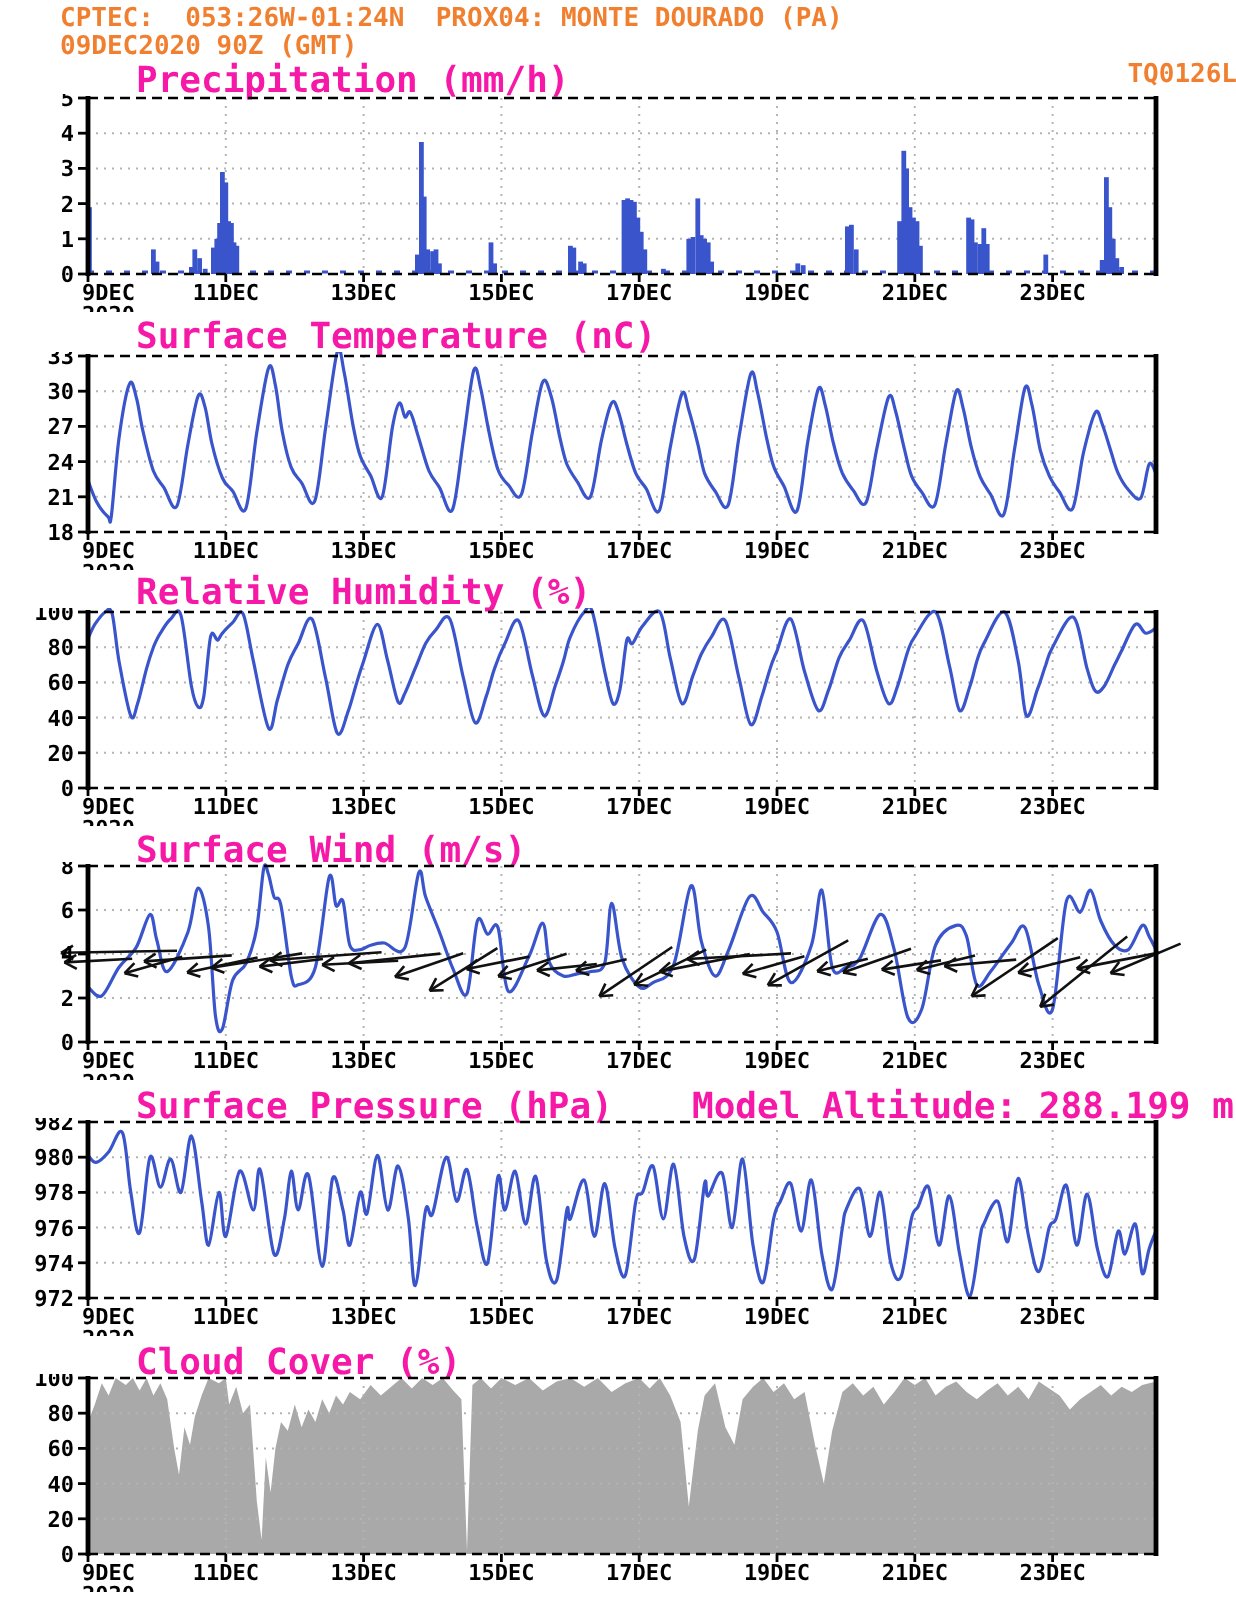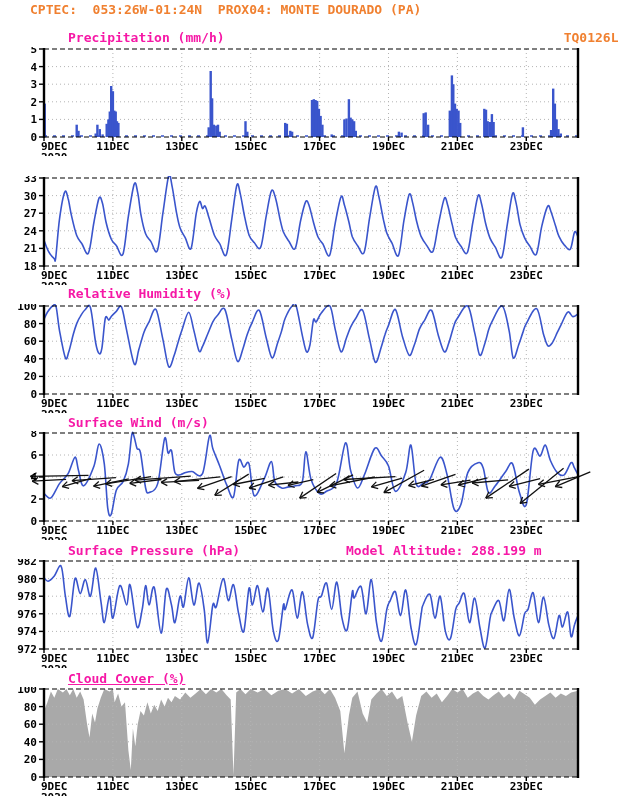--- a/index.html
+++ b/index.html
@@ -1,32 +1,33 @@
 <!DOCTYPE html>
 <html style="--orange: #f08030; --magenta: #f618a6;"><head>
 <meta charset="utf-8">
 <style>
   html,body{margin:0;padding:0;background:#fff;}
   .page{position:relative;width:618px;height:800px;background:#ffffff;overflow:hidden;
         font-family:"DejaVu Sans Mono","Liberation Mono",monospace;padding-left:48px;}
   .hline{position:absolute;font-size:13px;font-weight:bold;color:var(--orange,#f08030);white-space:pre;}
-  .ptitle{position:absolute;font-size:13px;font-weight:bold;color:var(--magenta,#f618a6);white-space:pre;}
+  .ptitle{position:absolute;font-size:18px;font-weight:bold;color:var(--magenta,#f618a6);white-space:pre;}
   svg.plot{position:absolute;left:0;width:618px;height:109px;display:block;}
   .grid{stroke:#b4b4b4;stroke-width:1;stroke-dasharray:1 3;fill:none;}
   .fdash{stroke:#000;stroke-width:1.2;stroke-dasharray:5 3;fill:none;}
   .fsolid{stroke:#000;stroke-width:2.4;fill:none;}
   .tick{stroke:#000;stroke-width:1.4;}
   .tlab{font-family:"DejaVu Sans Mono","Liberation Mono",monospace;font-size:11px;font-weight:bold;fill:#000;}
 </style>
 </head>
 <body>
 
 <div class="page">
 
   <div class="hline" style="left:30px;top:2px;">CPTEC:  053:26W-01:24N  PROX04: MONTE DOURADO (PA)</div>
+  <div class="hline" style="left:30px;top:16px;">09DEC2020 90Z (GMT)</div>
   <div class="hline" style="right:24px;top:30px;">TQ0126L028</div>
 
   <div class="ptitle" style="left:68px;top:30px;">Precipitation (mm/h)</div>
   <svg class="plot" style="top:47px;" viewBox="0 0 618 109">
       <line class="grid" x1="44" y1="72.4" x2="578" y2="72.4"></line>
       <line class="grid" x1="44" y1="54.8" x2="578" y2="54.8"></line>
       <line class="grid" x1="44" y1="37.2" x2="578" y2="37.2"></line>
       <line class="grid" x1="44" y1="19.6" x2="578" y2="19.6"></line>
       <line class="grid" x1="112.9" y1="2" x2="112.9" y2="90"></line>
       <line class="grid" x1="181.8" y1="2" x2="181.8" y2="90"></line>
@@ -133,20 +134,21 @@
       <text class="tlab" x="41" y="114" text-anchor="start">2020</text>
       <text class="tlab" x="112.9" y="103" text-anchor="middle">11DEC</text>
       <text class="tlab" x="181.8" y="103" text-anchor="middle">13DEC</text>
       <text class="tlab" x="250.7" y="103" text-anchor="middle">15DEC</text>
       <text class="tlab" x="319.6" y="103" text-anchor="middle">17DEC</text>
       <text class="tlab" x="388.5" y="103" text-anchor="middle">19DEC</text>
       <text class="tlab" x="457.4" y="103" text-anchor="middle">21DEC</text>
       <text class="tlab" x="526.3" y="103" text-anchor="middle">23DEC</text>
     </svg>
 
+  <div class="ptitle" style="left:68px;top:158px;">Surface Temperature (nC)</div>
   <svg class="plot" style="top:176px;" viewBox="0 0 618 109">
       <line class="grid" x1="44" y1="72.4" x2="578" y2="72.4"></line>
       <line class="grid" x1="44" y1="54.8" x2="578" y2="54.8"></line>
       <line class="grid" x1="44" y1="37.2" x2="578" y2="37.2"></line>
       <line class="grid" x1="44" y1="19.6" x2="578" y2="19.6"></line>
       <line class="grid" x1="112.9" y1="2" x2="112.9" y2="90"></line>
       <line class="grid" x1="181.8" y1="2" x2="181.8" y2="90"></line>
       <line class="grid" x1="250.7" y1="2" x2="250.7" y2="90"></line>
       <line class="grid" x1="319.6" y1="2" x2="319.6" y2="90"></line>
       <line class="grid" x1="388.5" y1="2" x2="388.5" y2="90"></line>
@@ -422,21 +424,21 @@
       <text class="tlab" x="41" y="114" text-anchor="start">2020</text>
       <text class="tlab" x="112.9" y="103" text-anchor="middle">11DEC</text>
       <text class="tlab" x="181.8" y="103" text-anchor="middle">13DEC</text>
       <text class="tlab" x="250.7" y="103" text-anchor="middle">15DEC</text>
       <text class="tlab" x="319.6" y="103" text-anchor="middle">17DEC</text>
       <text class="tlab" x="388.5" y="103" text-anchor="middle">19DEC</text>
       <text class="tlab" x="457.4" y="103" text-anchor="middle">21DEC</text>
       <text class="tlab" x="526.3" y="103" text-anchor="middle">23DEC</text>
     </svg>
 
-  <div class="ptitle" style="left:68px;top:671px;text-decoration:underline;">Cloud Cover (%)</div>
+  <div class="ptitle" style="left:68px;top:671px;">Cloud Cover (%)</div>
   <svg class="plot" style="top:687px;" viewBox="0 0 618 109">
       <polygon fill="#a9a9a9" stroke="none" points="44,90 44.0,24.0 47.4,15.2 50.9,4.6 54.3,10.8 57.8,2.0 62.9,5.5 66.4,2.0 69.8,8.2 73.3,2.0 76.7,10.8 80.2,4.6 83.6,12.6 87.1,37.2 89.5,50.4 92.2,26.6 95.0,35.4 97.4,21.4 100.8,10.8 104.3,2.0 109.5,4.6 112.9,2.0 114.6,15.2 118.1,6.4 121.5,19.6 125.0,15.2 128.4,63.6 130.8,83.0 132.9,41.6 135.3,59.2 137.7,37.2 140.5,24.0 143.9,28.4 147.4,15.2 150.8,26.6 154.2,17.8 157.7,24.0 161.1,12.6 164.6,19.6 168.0,10.8 171.5,15.2 174.9,9.0 180.1,12.6 185.3,5.5 190.4,10.8 195.6,6.4 200.8,2.0 205.9,7.3 211.1,2.0 216.3,5.5 221.4,2.0 226.6,8.2 230.7,12.6 233.5,88.2 236.2,5.5 240.4,2.0 245.5,7.3 250.7,2.0 257.6,5.5 264.5,2.0 271.4,8.2 278.3,3.8 285.2,2.0 292.1,6.4 298.9,2.0 305.8,9.0 312.7,4.6 319.6,2.0 324.8,7.3 329.9,2.0 335.1,10.8 340.3,24.0 344.4,66.2 348.9,28.4 352.3,10.8 357.5,4.6 362.7,26.6 367.2,35.4 371.3,12.6 376.5,6.4 381.6,2.0 386.8,9.0 392.0,4.6 397.1,12.6 402.3,9.0 407.5,35.4 411.9,54.8 416.1,28.4 421.2,9.0 426.4,4.6 431.6,10.8 436.7,6.4 441.9,15.2 447.1,9.0 452.3,2.0 457.4,5.5 462.6,2.0 467.8,10.8 472.9,6.4 478.1,3.8 483.3,9.0 488.4,12.6 493.6,8.2 498.8,4.6 503.9,10.8 509.1,6.4 514.3,12.6 519.4,3.8 524.6,7.3 529.8,10.8 534.9,17.8 540.1,12.6 545.3,9.0 550.4,5.5 555.6,10.8 560.8,6.4 565.9,9.0 571.1,5.5 578.0,3.8 578,90"></polygon>
       <line class="grid" x1="44" y1="72.4" x2="578" y2="72.4"></line>
       <line class="grid" x1="44" y1="54.8" x2="578" y2="54.8"></line>
       <line class="grid" x1="44" y1="37.2" x2="578" y2="37.2"></line>
       <line class="grid" x1="44" y1="19.6" x2="578" y2="19.6"></line>
       <line class="grid" x1="112.9" y1="2" x2="112.9" y2="90"></line>
       <line class="grid" x1="181.8" y1="2" x2="181.8" y2="90"></line>
       <line class="grid" x1="250.7" y1="2" x2="250.7" y2="90"></line>
       <line class="grid" x1="319.6" y1="2" x2="319.6" y2="90"></line>

